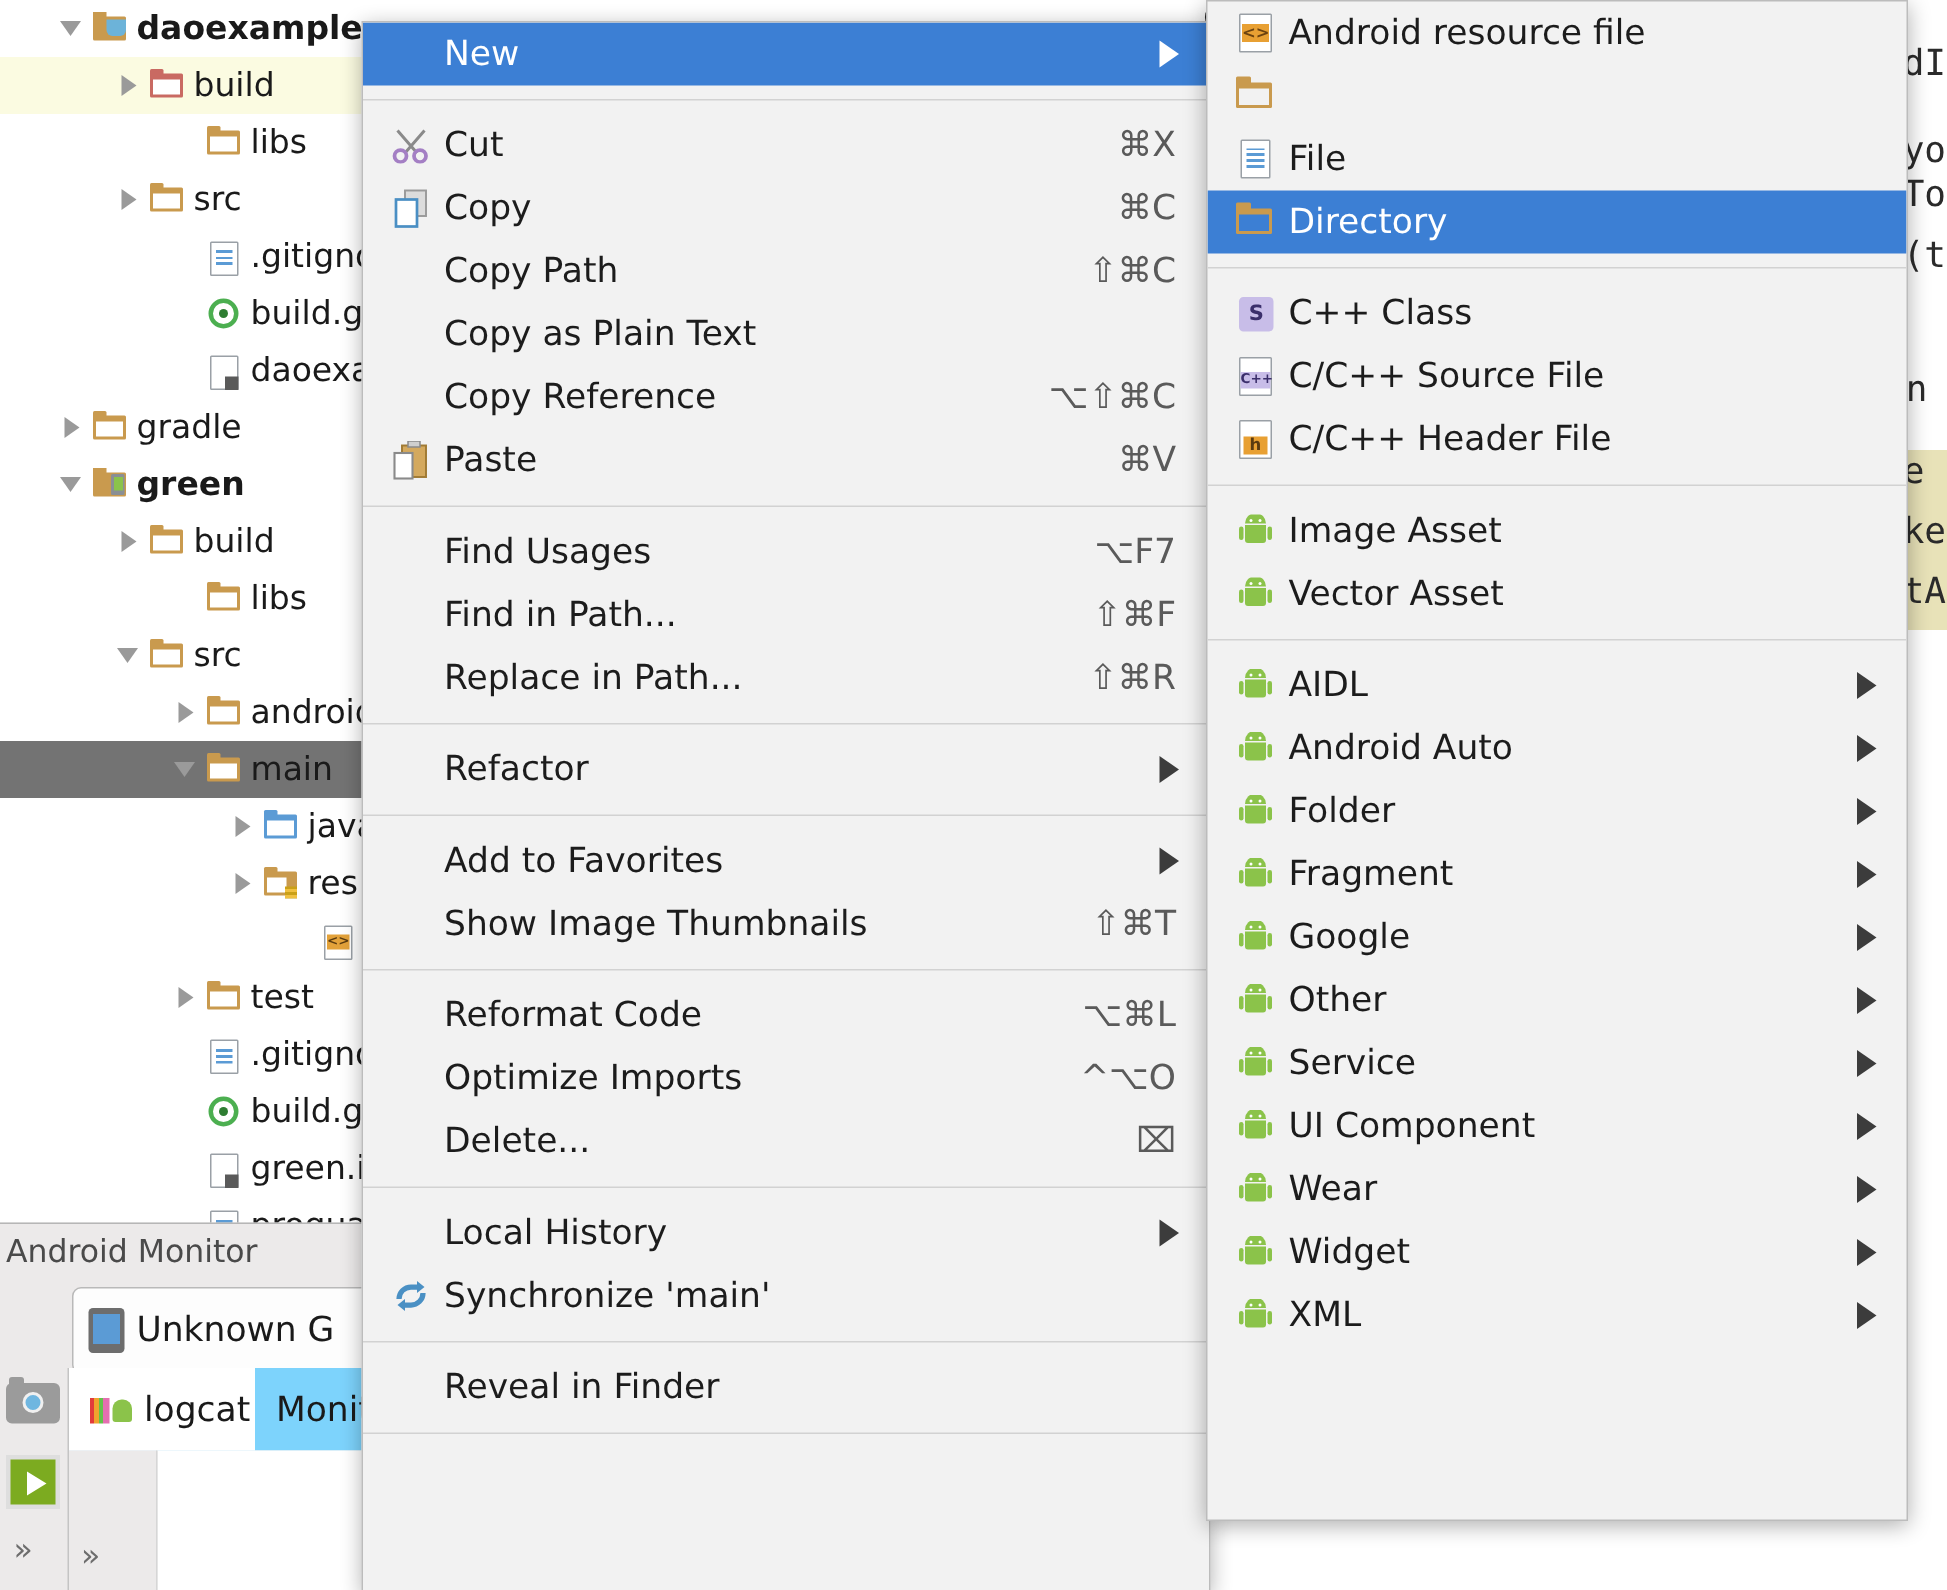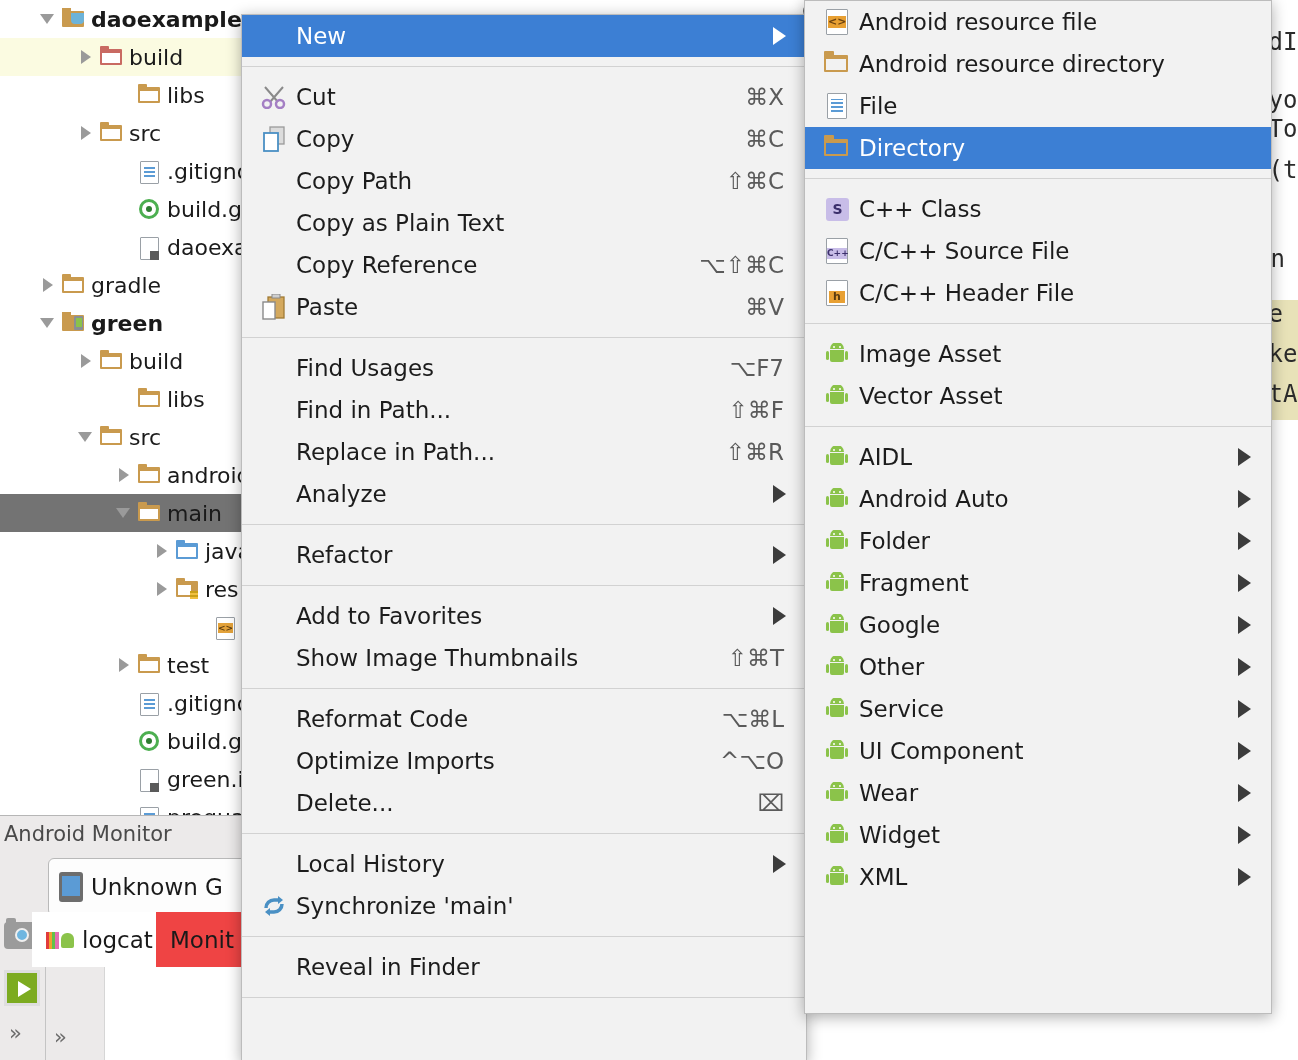--- a/index.html
+++ b/index.html
@@ -92,21 +92,21 @@
   .phone-ico{width:24px;height:30px;background:#6d6d6d;border-radius:3px;position:relative;flex:0 0 24px;margin-right:8px;}
   .phone-ico::after{content:"";position:absolute;left:3px;top:4px;right:3px;bottom:6px;background:#5b9bd5;}
   #device-combo .dev-label{font-size:23px;color:#1a1a1a;}
   #gutter{position:absolute;left:0;top:96px;width:45px;bottom:0;background:#eceaea;border-right:1px solid #c4c4c4;}
   .cam-ico{position:absolute;left:4px;top:10px;width:36px;height:27px;background:#9b9b9b;border-radius:4px;}
   .cam-ico::before{content:"";position:absolute;left:2px;top:-4px;width:10px;height:5px;background:#9b9b9b;border-radius:2px 2px 0 0;}
   .cam-ico::after{content:"";position:absolute;left:11px;top:6px;width:14px;height:14px;border-radius:50%;background:#6fb6e0;border:2.5px solid #f0f0f0;box-sizing:border-box;}
   .run-ico{position:absolute;left:4px;top:58px;width:36px;height:36px;background:#7cab20;border:3px solid #dedede;box-sizing:border-box;}
   .run-ico::after{content:"";position:absolute;left:11px;top:8px;border-left:13px solid #ffffff;border-top:8px solid transparent;border-bottom:8px solid transparent;}
   .chev{position:absolute;font-size:21px;color:#6d6d6d;letter-spacing:-2px;}
-  #tabstrip{position:absolute;left:32px;top:96px;right:0;height:55px;background:#ef4444;text-decoration:underline;}
+  #tabstrip{position:absolute;left:46px;top:96px;right:0;height:55px;background:#7dd3fc;text-decoration:underline;}
   .mtab{position:absolute;top:0;height:55px;display:flex;align-items:center;padding:0 14px;box-sizing:border-box;font-size:23px;color:#1a1a1a;white-space:nowrap;}
   .mtab.active{background:#ffffff;}
   .logcat-ico{width:28px;height:22px;margin-right:8px;position:relative;flex:0 0 28px;}
   .logcat-ico .bars{position:absolute;left:0;top:3px;width:13px;height:17px;
         background:linear-gradient(90deg,#e23b3b 0 3px,#f0a22e 3px 6px,#62c24a 6px 9px,#e46fb0 9px 13px);}
   .logcat-ico .droid{position:absolute;right:0;top:4px;width:13px;height:15px;background:#8bc34a;border-radius:6px 6px 2px 2px;}
   #logpane{position:absolute;left:46px;top:151px;right:0;bottom:0;background:#ffffff;}
   #logpane .lp-gutter{position:absolute;left:0;top:0;width:58px;bottom:0;background:#eceaea;border-right:1px solid #d6d6d6;}
 
   
@@ -451,24 +451,20 @@
       <span class="mi-accel">⌥F7</span>
     </div>
     <div class="mi noicon">
       <span class="mi-label">Find in Path...</span>
       <span class="mi-accel">⇧⌘F</span>
     </div>
     <div class="mi noicon">
       <span class="mi-label">Replace in Path...</span>
       <span class="mi-accel">⇧⌘R</span>
     </div>
-    <div class="mi noicon">
-      <span class="mi-label">Analyze</span>
-      <span class="arrow"></span>
-    </div>
     <div class="sep"></div>
     <div class="mi noicon">
       <span class="mi-label">Refactor</span>
       <span class="arrow"></span>
     </div>
     <div class="sep"></div>
     <div class="mi noicon">
       <span class="mi-label">Add to Favorites</span>
       <span class="arrow"></span>
     </div>
@@ -516,21 +512,20 @@
     <div class="mi">
       <span class="mi-icon">
         <span class="ic-file-xml"></span>
       </span>
       <span class="mi-label">Android resource file</span>
     </div>
     <div class="mi">
       <span class="mi-icon">
         <span class="ic-folder"></span>
       </span>
-      <span class="mi-label">Android resource directory</span>
     </div>
     <div class="mi">
       <span class="mi-icon">
         <span class="ic-file">
           <span class="lines"></span>
         </span>
       </span>
       <span class="mi-label">File</span>
     </div>
     <div class="mi highlight">

